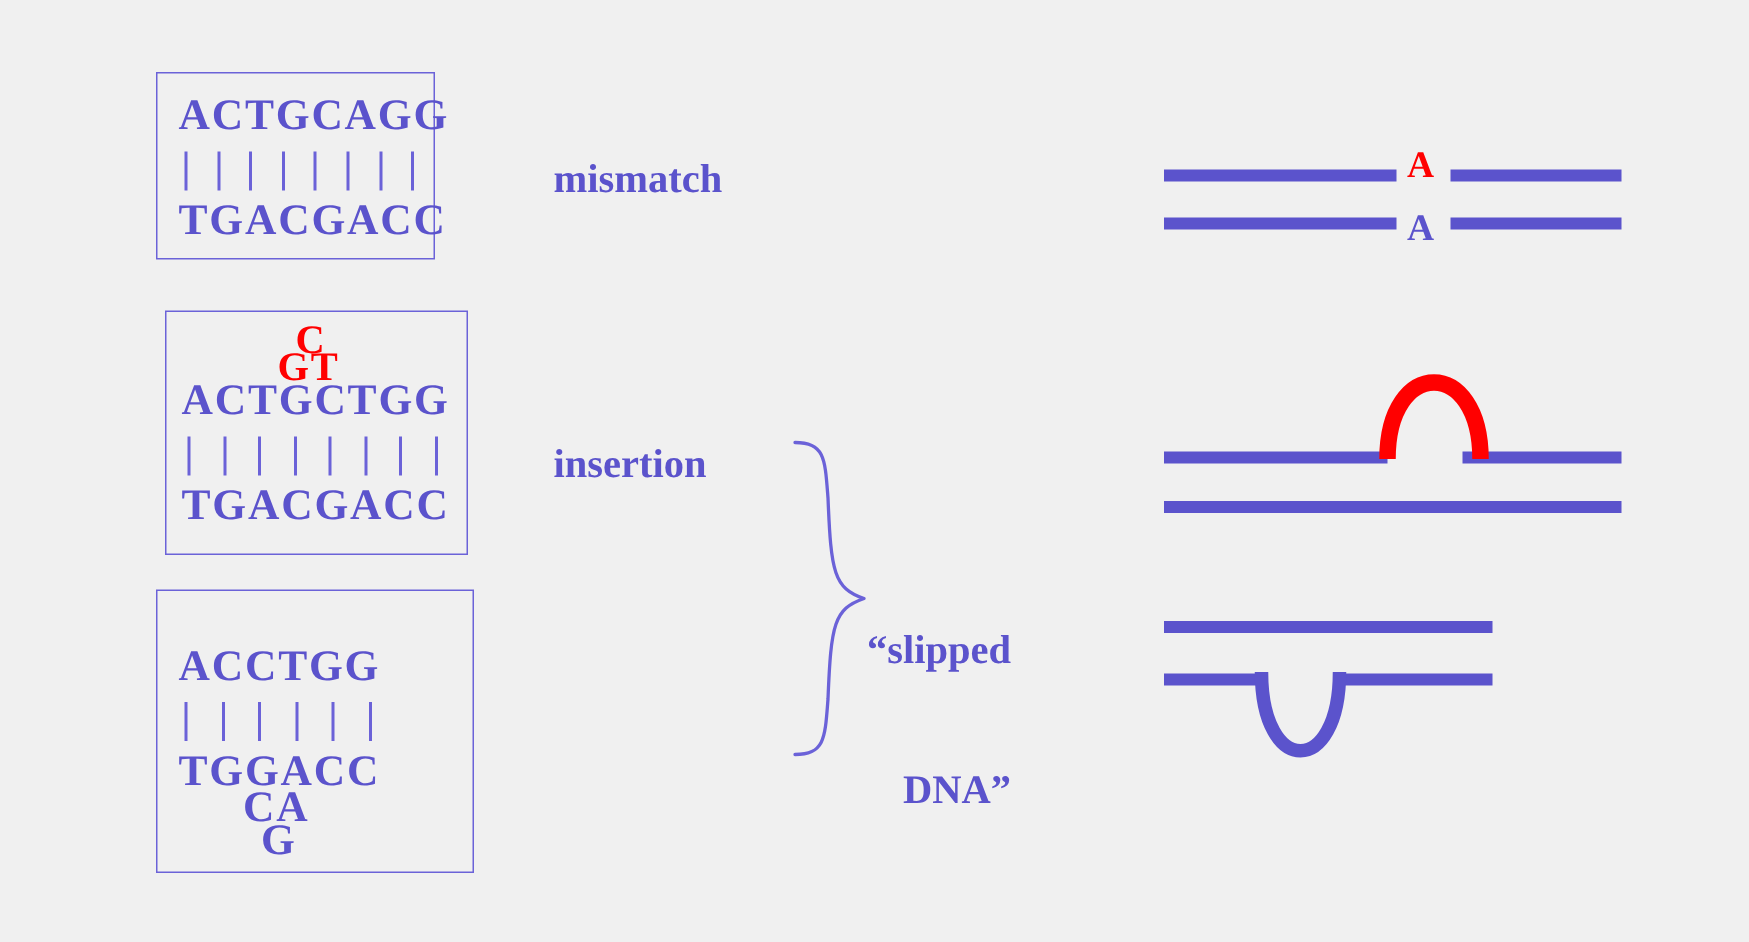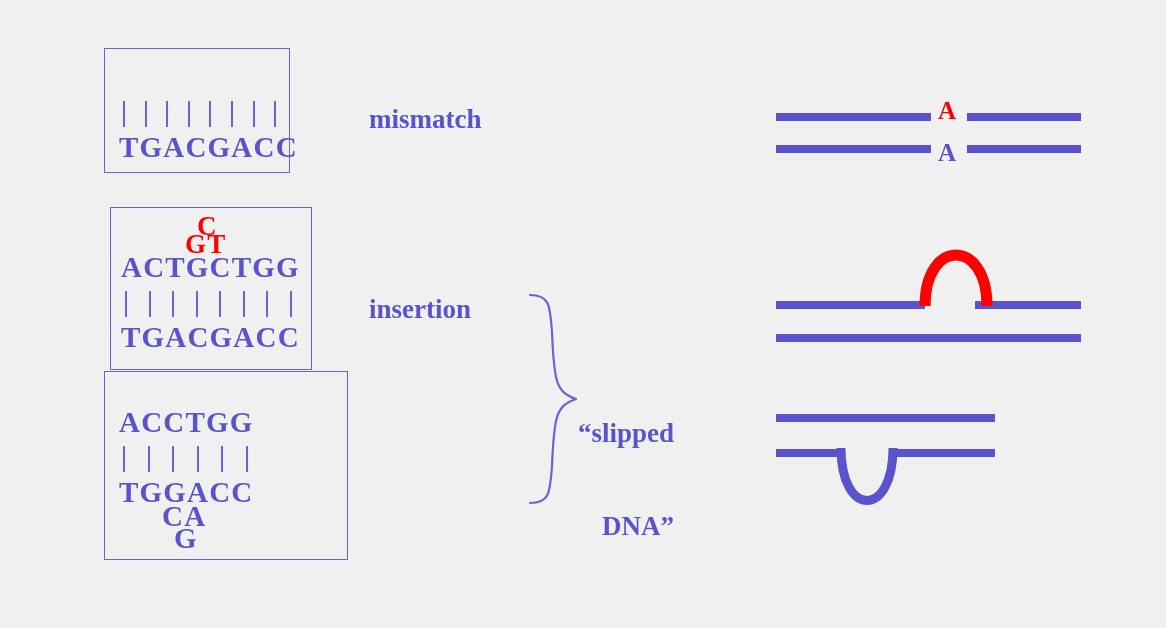--- a/index.html
+++ b/index.html
@@ -22,21 +22,21 @@
 
   
   .seq-box {
     position: absolute;
     border: 1px solid #6b62d8;
     background: #f0f0f0;
     box-sizing: border-box;
   }
   #box-mismatch  { left: 104px; top: 48px;  width: 186px; height: 125px; }
   #box-insertion { left: 110px; top: 207px; width: 202px; height: 163px; }
-  #box-deletion  { left: 104px; top: 371px; width: 244px; height: 189px; }
+  #box-deletion  { left: 104px; top: 393px; width: 212px; height: 189px; }
 
   .seq-line {
     position: absolute;
     font-family: "Liberation Serif", serif;
     font-weight: bold;
     font-size: 29px;
     letter-spacing: 1.2px;
     color: #5b53cc;
     white-space: pre;
     line-height: 1;
@@ -119,20 +119,21 @@
   .glyph.purple { color: #5b53cc; }
 
   svg { display: block; overflow: visible; }
 </style>
 </head>
 <body>
 
 <div class="stage">
 
   <div class="seq-box" id="box-mismatch">
+    <div class="seq-line" id="mm-top"><span>ACTGC</span><span class="red">A</span><span>GG</span></div>
     <div class="ticks" id="mm-ticks">
         <i></i>
         <i style="margin-left: 19.6px;"></i>
         <i style="margin-left: 19.6px;"></i>
         <i style="margin-left: 19.6px;"></i>
         <i style="margin-left: 19.6px;"></i>
         <i style="margin-left: 19.6px;"></i>
         <i style="margin-left: 19.6px;"></i>
         <i style="margin-left: 19.6px;"></i>
       </div>

